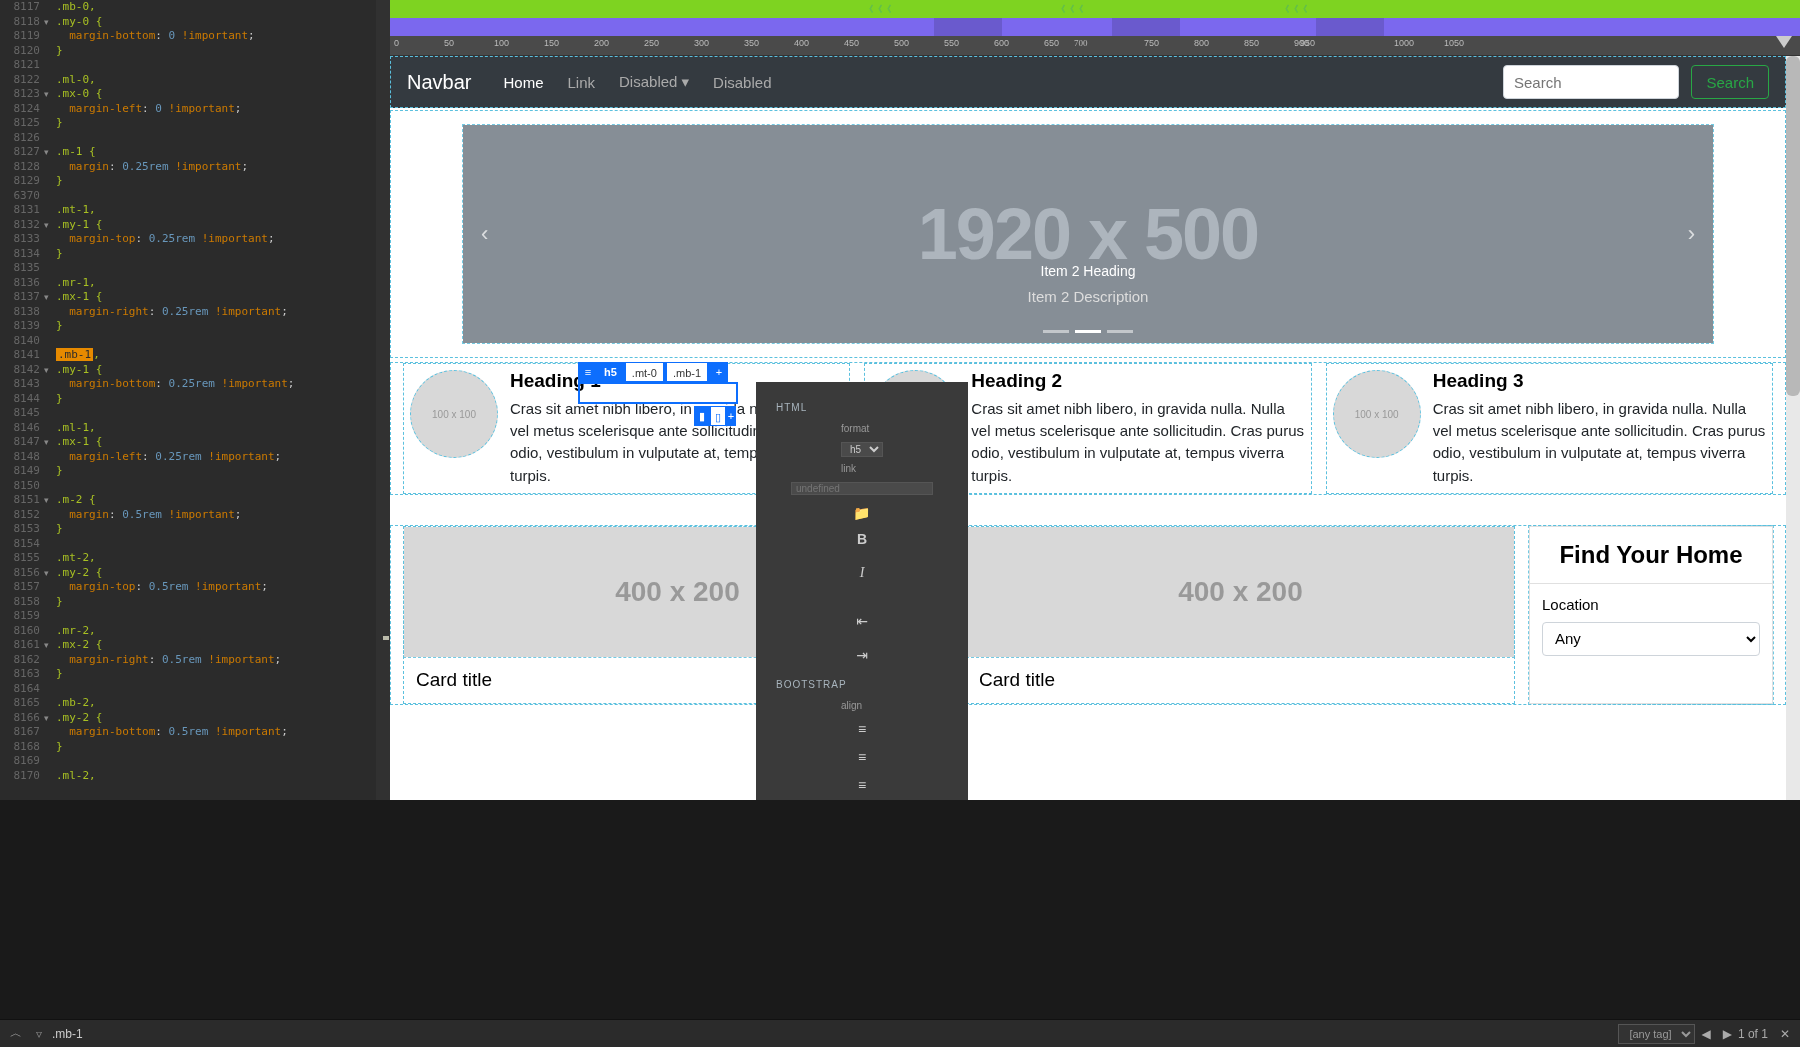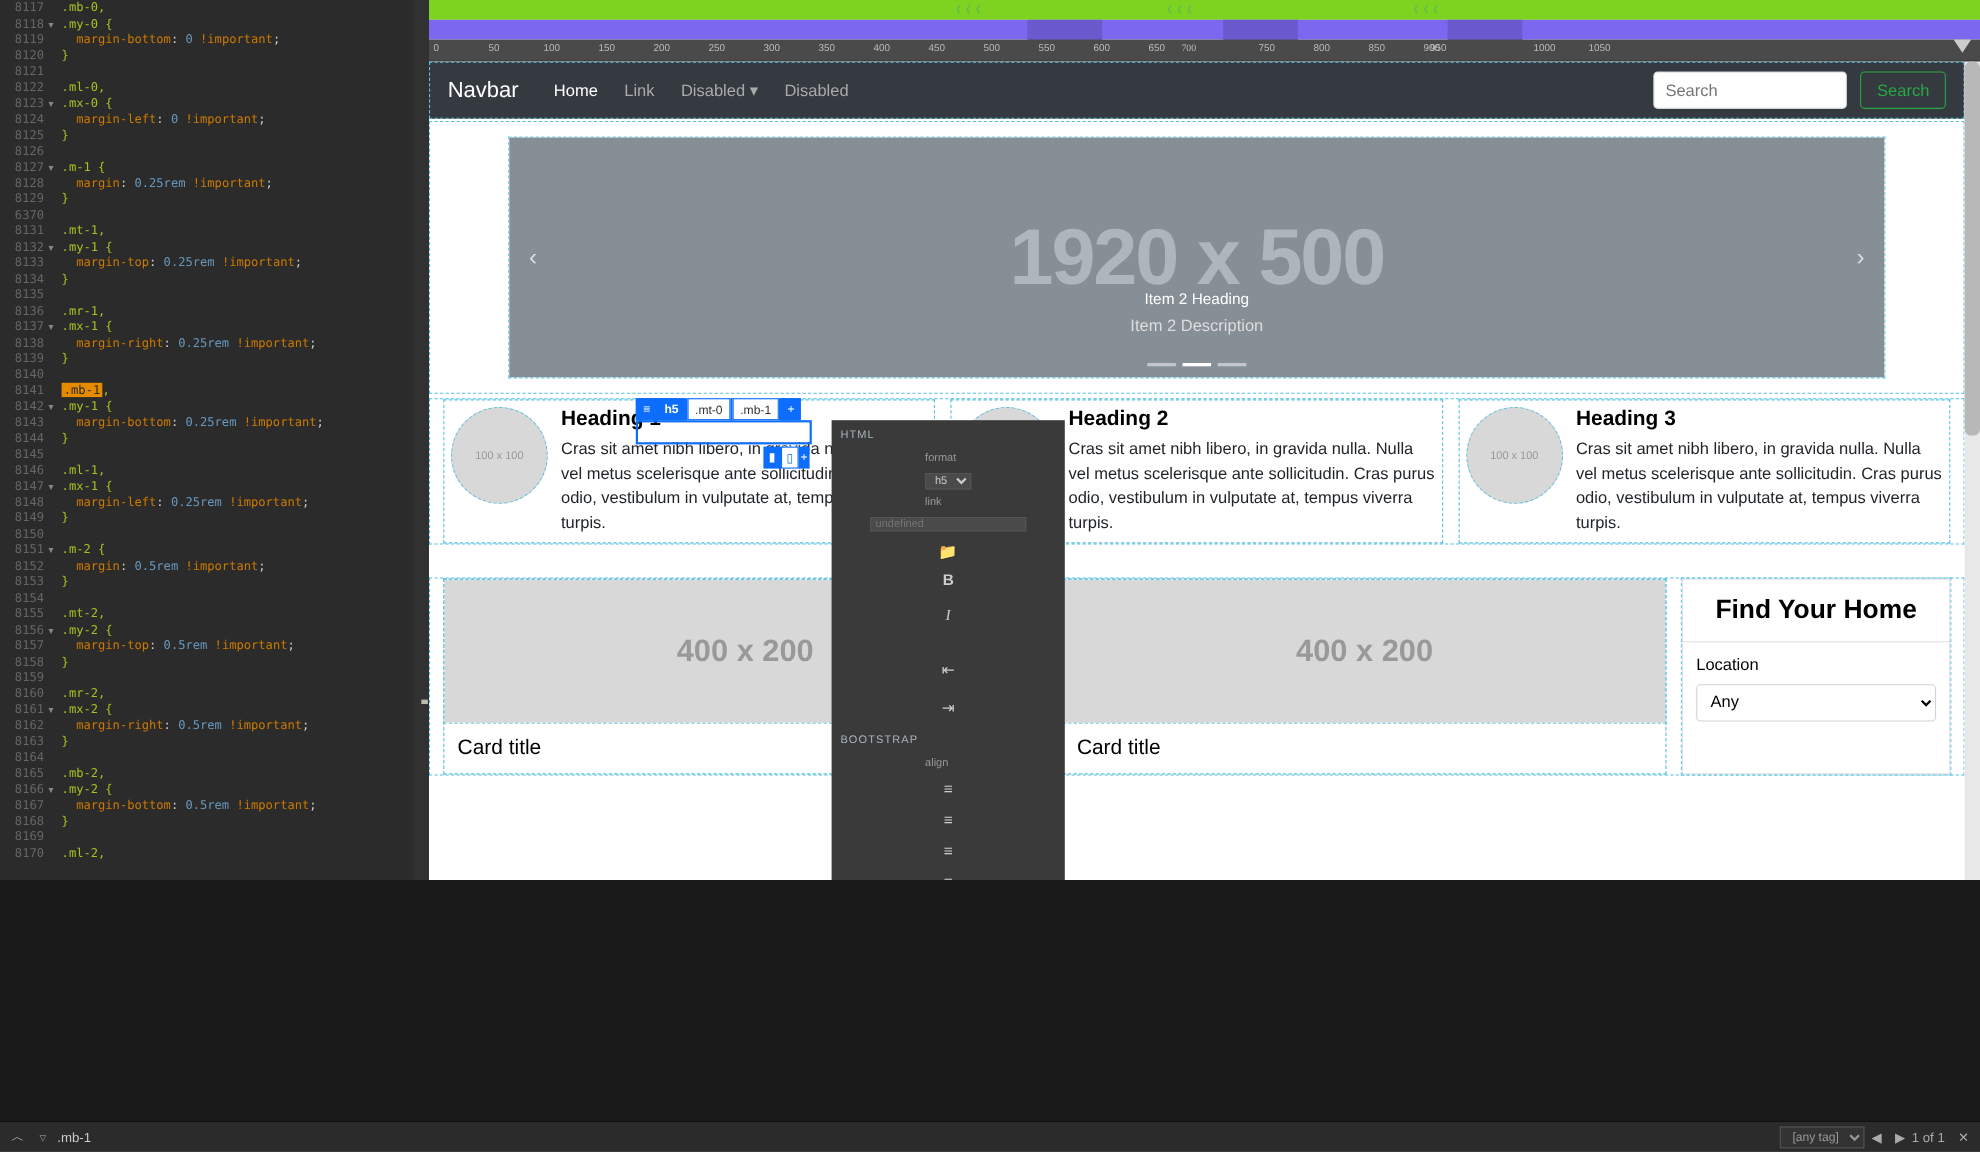--- a/index.html
+++ b/index.html
@@ -64,21 +64,21 @@
 
 .selected-box { position: absolute; border: 2px solid #0d6efd; }
 .sel-toolbar { position: absolute; display: flex; background: #0d6efd; height: 20px; font: 11px/20px sans-serif; }
 .sel-toolbar > * { height: 20px; }
 .sel-toolbar .hamb { width: 20px; background: #0d6efd; color: #fff; text-align: center; }
 .sel-toolbar .tag { background: #0d6efd; color: #fff; padding: 0 6px; font-weight: bold; }
 .sel-toolbar .cls { background: #fff; color: #333; padding: 0 6px; margin-left: 2px; border: 1px solid #0d6efd; }
 .sel-toolbar .add { width: 18px; background: #0d6efd; color: #fff; text-align: center; margin-left: 2px; }
 
 
-.inspector { position: absolute; width: 212px; background: #3a3a3a; color: #ccc; font: 11px sans-serif; padding: 8px; }
+.inspector { position: absolute; width: 212px; background: #3a3a3a; color: #ccc; font: 11px sans-serif; padding: 20px; }
 .inspector .section-title { color: #a8b4bd; font-size: 10px; letter-spacing: 1px; margin-bottom: 10px; }
 .inspector .row { display: flex; align-items: center; margin: 6px 0; gap: 8px; flex-direction: column; }
 .inspector .row label { width: 42px; color: #999; font-size: 10px; }
 .inspector select, .inspector input { background: #4a4a4a; border: 1px solid #555; color: #ccc; height: 20px; font-size: 10px; padding: 0 4px; flex: 1; }
 .inspector .icon-btn { width: 22px; height: 20px; display: inline-flex; align-items: center; justify-content: center; color: #ccc; font-size: 14px; }
 
 
 .lower-row { display: flex; gap: 14px; padding: 0 12px; margin-top: 30px; border: 1px dashed #5bc0de; }
 .img-card { flex: 1; border: 1px dashed #5bc0de; }
 .img-card .ph { height: 130px; background: #d8d8d8; display: flex; align-items: center; justify-content: center; color: #999; font-size: 28px; font-weight: 600; }

